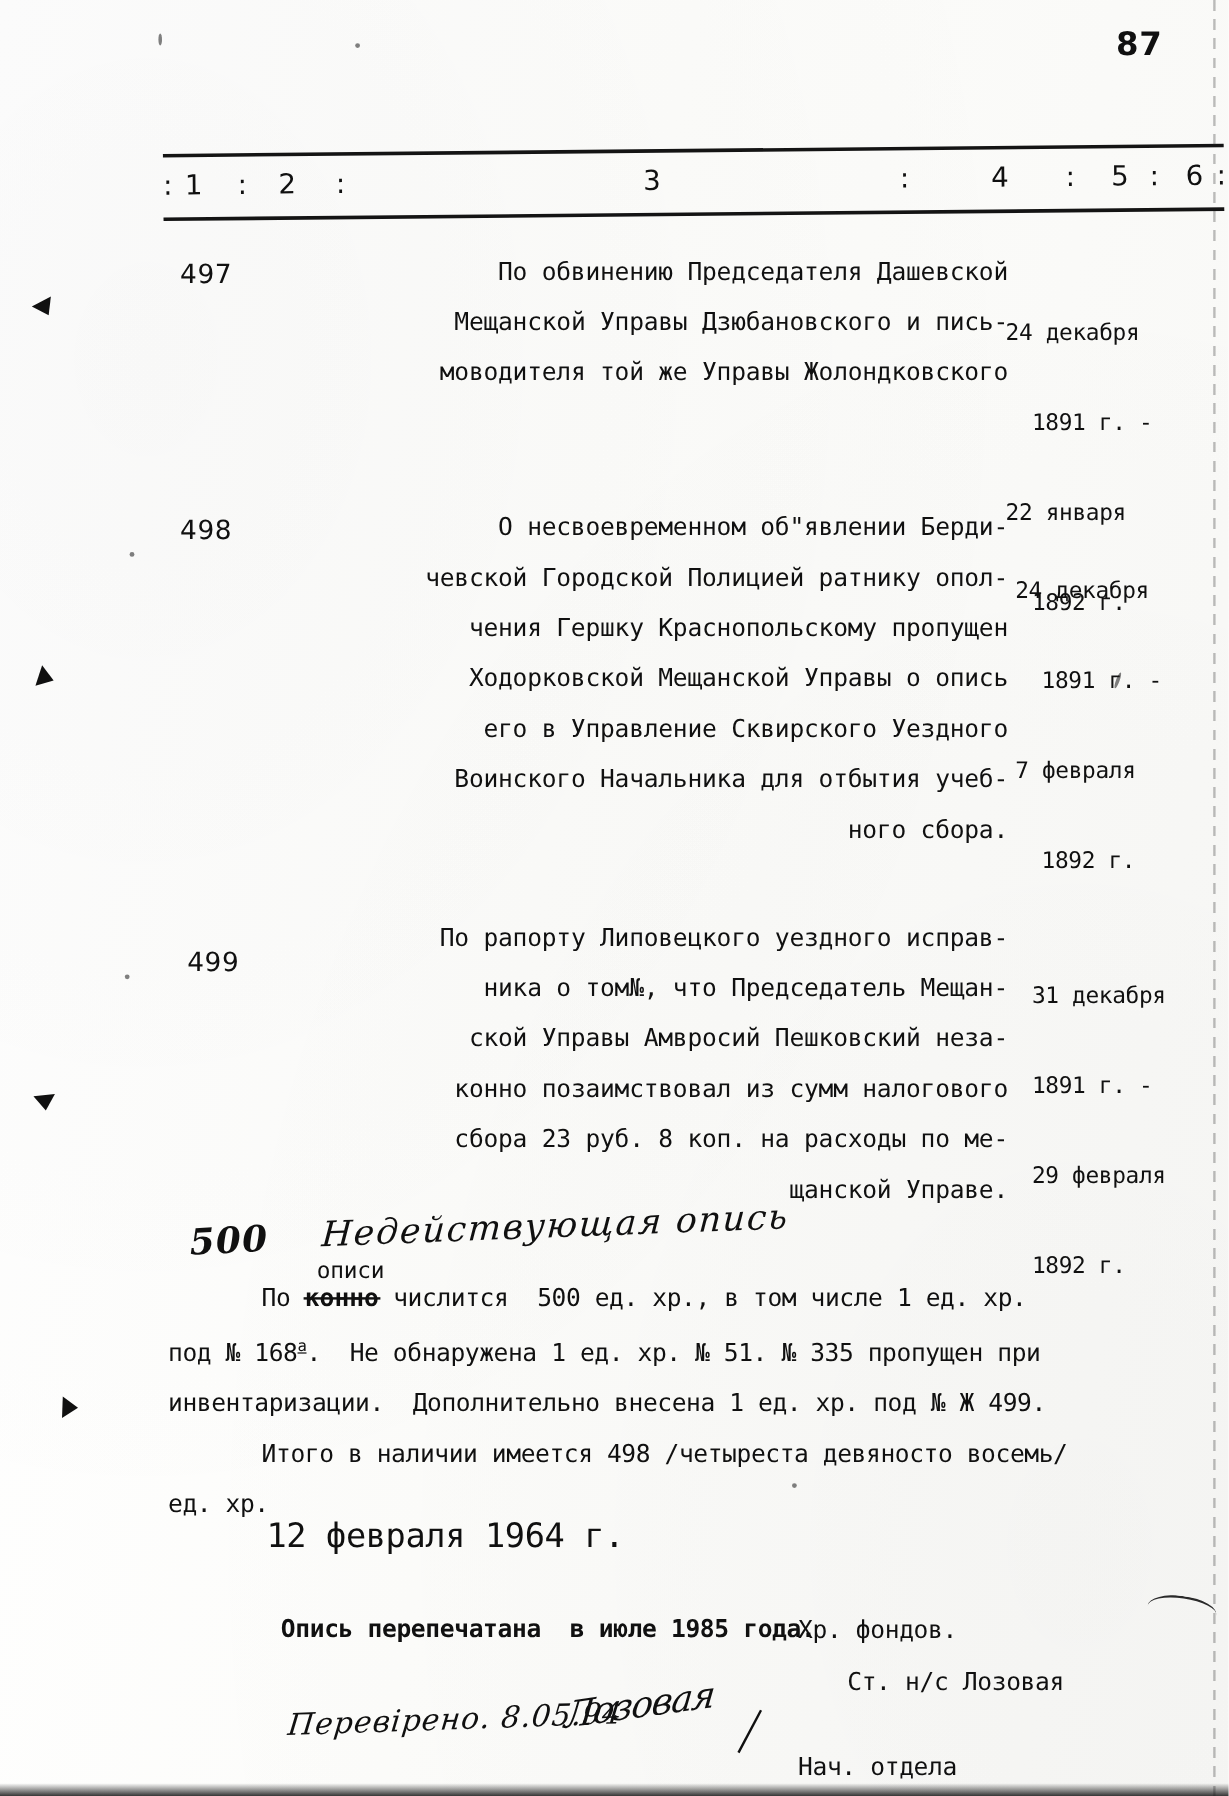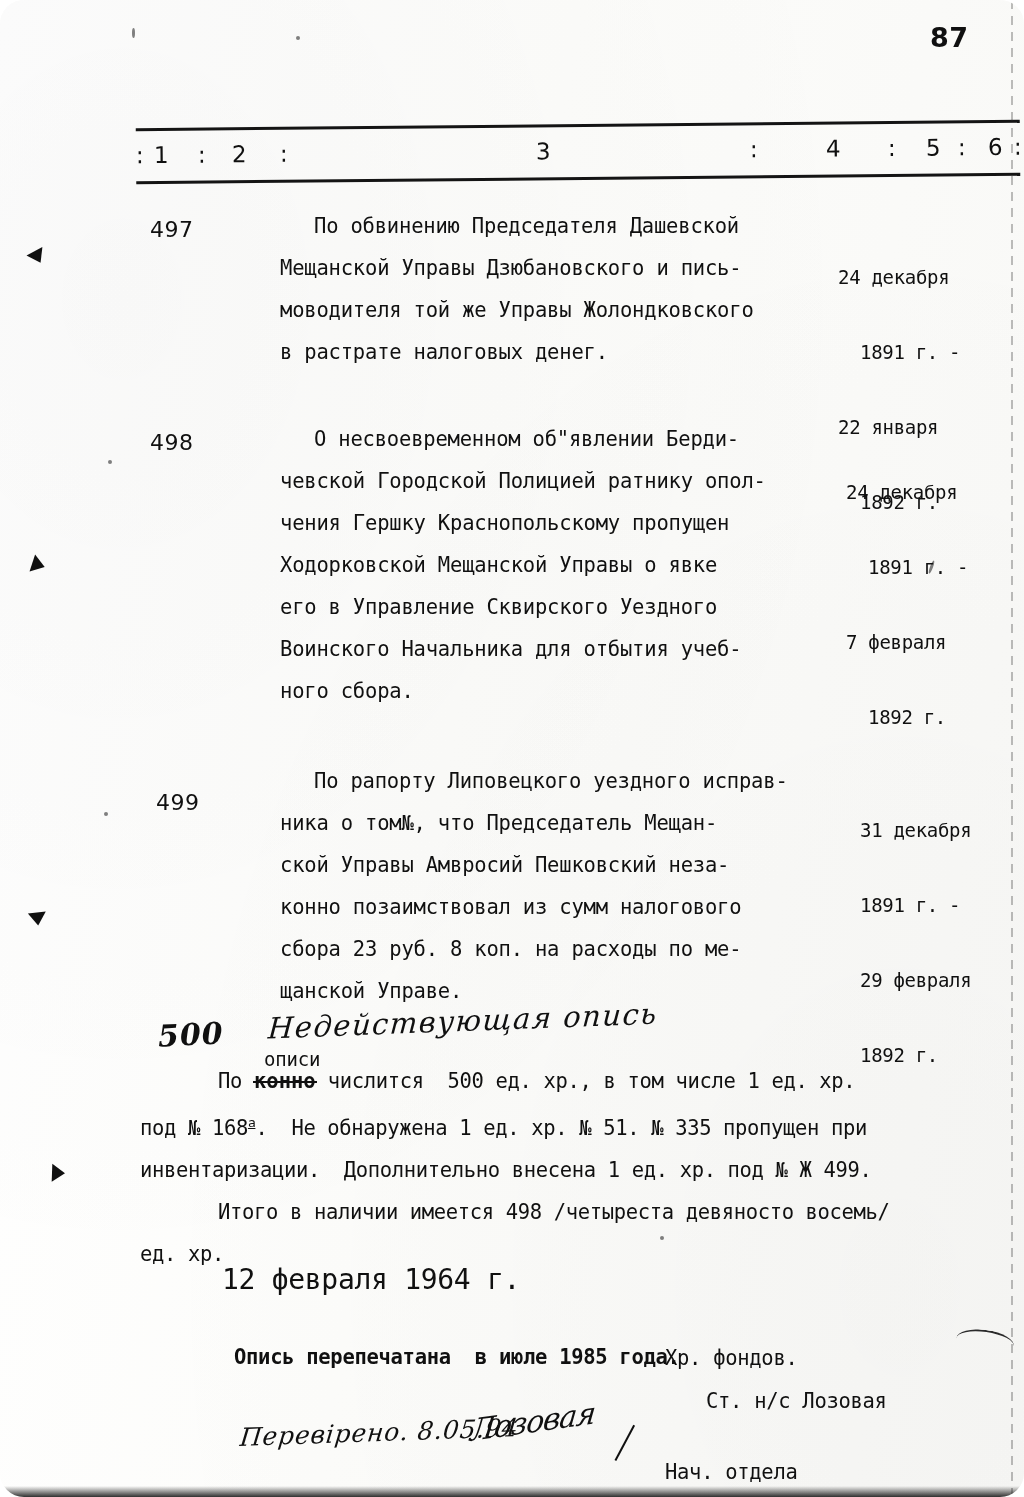--- a/index.html
+++ b/index.html
@@ -8,21 +8,20 @@
     background: #ffffff;
   }
   .page {
     position: relative;
     width: 1024px;
     height: 1497px;
     background: #fdfdfc;
     overflow: hidden;
     font-family: "DejaVu Sans Mono", "Liberation Mono", monospace;
     color: #101010;
-    border-radius: 24px;
   }
 
   
   .paper-tone {
     position: absolute;
     inset: 0;
     background:
       radial-gradient(ellipse at 12% 20%, rgba(0,0,0,0.022), rgba(0,0,0,0) 60%),
       radial-gradient(ellipse at 88% 86%, rgba(0,0,0,0.018), rgba(0,0,0,0) 62%),
       linear-gradient(100deg, #ffffff 0%, #fcfcfa 45%, #f8f8f6 100%);
@@ -122,20 +121,21 @@
   .entry-body {
     position: absolute;
     left: 280px;
     width: 560px;
   }
   .entry-line {
     font-size: 20.5px;
     line-height: 42px;
     letter-spacing: -0.2px;
     white-space: pre;
+    text-align: right;
   }
   .entry-line.indent { text-indent: 34px; }
 
   .entry-dates {
     position: absolute;
     font-size: 19px;
     line-height: 25px;
     white-space: pre;
     letter-spacing: -0.3px;
   }
@@ -320,37 +320,36 @@
   <div class="margin-mark m2"></div>
   <div class="margin-mark m3"></div>
   <div class="margin-mark m4"></div>
 
   <div class="entry" style="top:205px;">
     <div class="entry-num" style="left:150px; top:12px;">497</div>
     <div class="entry-body" style="top:0px;">
       <div class="entry-line indent">По обвинению Председателя Дашевской</div>
       <div class="entry-line">Мещанской Управы Дзюбановского и пись-</div>
       <div class="entry-line">моводителя той же Управы Жолондковского</div>
-      <div class="entry-line">в растрате налоговых денег.</div>
     </div>
     <div class="entry-dates" style="left:838px; top:10px;">
       <div class="date-a">24 декабря</div>
       <div class="date-b">1891 г. -</div>
       <div class="date-a">22 января</div>
       <div class="date-b">1892 г.</div>
     </div>
   </div>
 
   <div class="entry" style="top:418px;">
     <div class="entry-num" style="left:150px; top:12px;">498</div>
     <div class="entry-body" style="top:0px;">
       <div class="entry-line indent">О несвоевременном об"явлении Берди-</div>
       <div class="entry-line">чевской Городской Полицией ратнику опол-</div>
       <div class="entry-line">чения Гершку Краснопольскому пропущен</div>
-      <div class="entry-line">Ходорковской Мещанской Управы о явке</div>
+      <div class="entry-line">Ходорковской Мещанской Управы о опись</div>
       <div class="entry-line">его в Управление Сквирского Уездного</div>
       <div class="entry-line">Воинского Начальника для отбытия учеб-</div>
       <div class="entry-line">ного сбора.</div>
     </div>
     <div class="entry-dates" style="left:846px; top:12px;">
       <div class="date-a">24 декабря</div>
       <div class="date-b">1891 г. -</div>
       <div class="date-a">7 февраля</div>
       <div class="date-b">1892 г.</div>
     </div>

